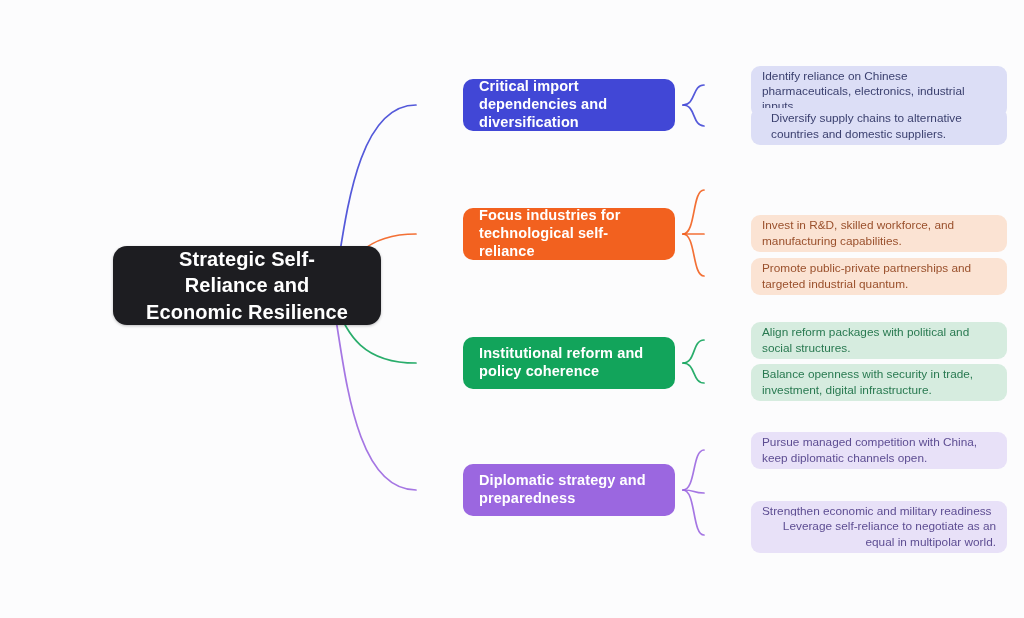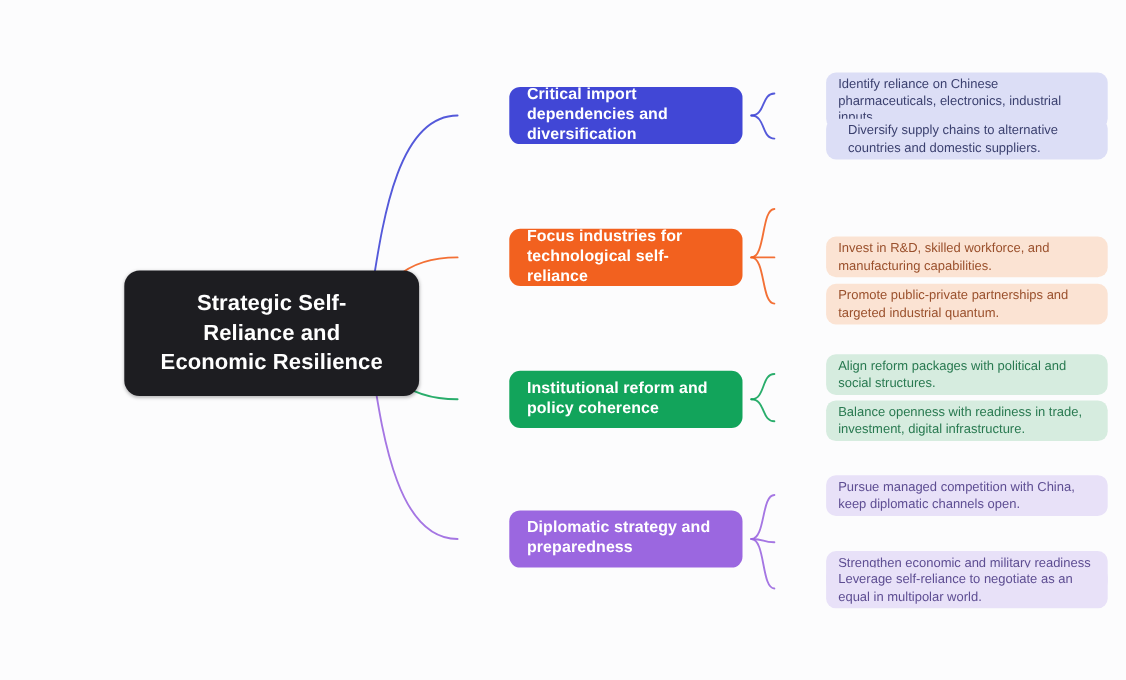--- a/index.html
+++ b/index.html
@@ -29,21 +29,21 @@
   }
   .node {
     position: absolute;
     box-sizing: border-box;
     z-index: 1;
     cursor: pointer;
     margin-left: 48px;
   }
   .root {
     left: 65px; top: 246px;
-    width: 268px; height: 114px;
+    width: 268px; height: 79px;
     border-radius: 14px;
     display: flex; align-items: center; justify-content: center;
     text-align: center;
     box-shadow: 0 1px 3px rgba(0,0,0,0.25);
   }
   .root .root-label {
     font-size: 20px;
     font-weight: 700;
     line-height: 1.32;
     max-width: 210px;
@@ -81,21 +81,21 @@
   }
   .lf00 { top: 66px; }
   .lf01 { top: 108px; padding-left: 20px; }
   .lf10 { top: 172px; }
   .lf11 { top: 215px; }
   .lf12 { top: 258px; }
   .lf20 { top: 322px; }
   .lf21 { top: 364px; }
   .lf30 { top: 432px; }
   .lf31 { top: 501px; }
-  .lf32 { top: 516px; }
+  .lf32 { top: 516px; text-align: right; }
 </style>
 </head>
 <body style="background: rgb(252, 252, 253);">
 
 <div class="canvas">
 
   <svg class="edges" viewBox="0 0 1024 618" aria-hidden="true">
     <path d="M332 298 C344 246 350 105 416 105" style="--branch-color: #4147d6; --leaf-bg: #dcdef6; --leaf-text: #3a3f6e;"></path>
     <path d="M332 298 C344 280 350 234 416 234" style="--branch-color: #f2611f; --leaf-bg: #fbe3d3; --leaf-text: #9a502c;"></path>
     <path d="M332 298 C344 318 350 363 416 363" style="--branch-color: #12a45b; --leaf-bg: #d6ecdf; --leaf-text: #287950;"></path>
@@ -133,19 +133,19 @@
     <span class="branch-label">Diplomatic strategy and preparedness</span>
   </div>
 
   <div class="node leaf lf00" style="--branch-color: #4147d6; --leaf-bg: #dcdef6; --leaf-text: #3a3f6e;">Identify reliance on Chinese pharmaceuticals, electronics, industrial inputs.</div>
   <div class="node leaf lf01" style="--branch-color: #4147d6; --leaf-bg: #dcdef6; --leaf-text: #3a3f6e;">Diversify supply chains to alternative countries and domestic suppliers.</div>
 
   <div class="node leaf lf11" style="--branch-color: #f2611f; --leaf-bg: #fbe3d3; --leaf-text: #9a502c;">Invest in R&amp;D, skilled workforce, and manufacturing capabilities.</div>
   <div class="node leaf lf12" style="--branch-color: #f2611f; --leaf-bg: #fbe3d3; --leaf-text: #9a502c;">Promote public-private partnerships and targeted industrial quantum.</div>
 
   <div class="node leaf lf20" style="--branch-color: #12a45b; --leaf-bg: #d6ecdf; --leaf-text: #287950;">Align reform packages with political and social structures.</div>
-  <div class="node leaf lf21" style="--branch-color: #12a45b; --leaf-bg: #d6ecdf; --leaf-text: #287950;">Balance openness with readiness in trade, investment, digital infrastructure.</div>
+  <div class="node leaf lf21" style="--branch-color: #12a45b; --leaf-bg: #d6ecdf; --leaf-text: #287950;">Balance openness with security in trade, investment, digital infrastructure.</div>
 
   <div class="node leaf lf30" style="--branch-color: #9b67e0; --leaf-bg: #e8e1f8; --leaf-text: #5d4d92;">Pursue managed competition with China, keep diplomatic channels open.</div>
   <div class="node leaf lf31" style="--branch-color: #9b67e0; --leaf-bg: #e8e1f8; --leaf-text: #5d4d92;">Strengthen economic and military readiness for negotiations.</div>
   <div class="node leaf lf32" style="--branch-color: #9b67e0; --leaf-bg: #e8e1f8; --leaf-text: #5d4d92;">Leverage self-reliance to negotiate as an equal in multipolar world.</div>
 
 </div>
 
 </body></html>

